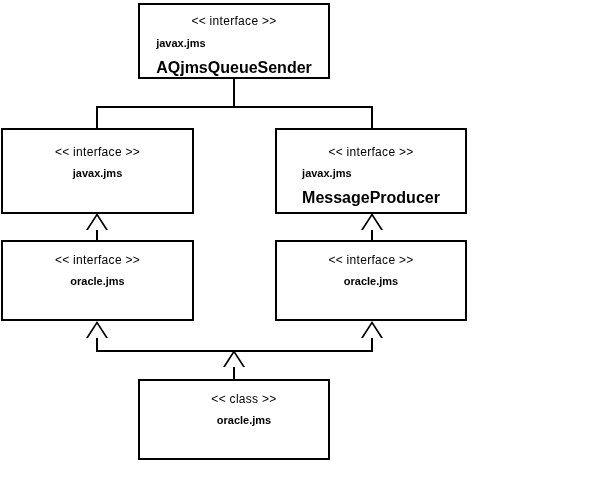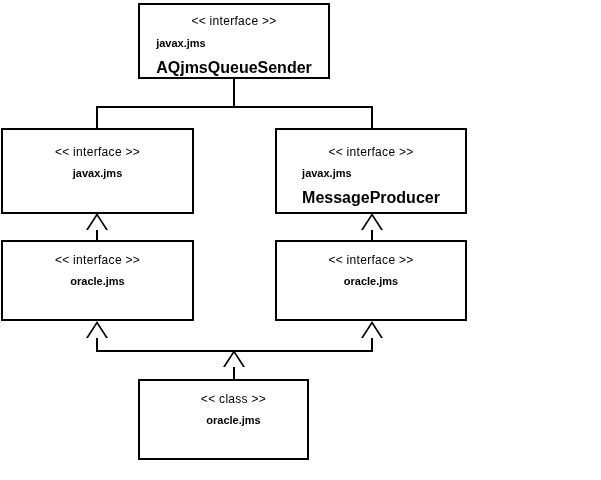--- a/index.html
+++ b/index.html
@@ -84,21 +84,21 @@
   #box-aqjms-queue-sender .stereotype { margin-top: 11px; }
   #box-aqjms-queue-sender .namegroup { margin-top: 8px; }
 
   #box-aqjms-topic-publisher {
     left: 275px; top: 240px; width: 192px; height: 81px;
   }
   #box-aqjms-topic-publisher .stereotype { margin-top: 11px; }
   #box-aqjms-topic-publisher .namegroup { margin-top: 8px; }
 
   #box-aqjms-producer {
-    left: 138px; top: 379px; width: 171px; height: 81px; padding-left: 20px;
+    left: 138px; top: 379px; width: 192px; height: 81px; padding-left: 20px;
   }
   #box-aqjms-producer .stereotype { margin-top: 11px; }
   #box-aqjms-producer .namegroup { margin-top: 8px; }
 
   
   .namegroup .pkg { align-self: flex-start; }
 
   
   .vline {
     position: absolute;

